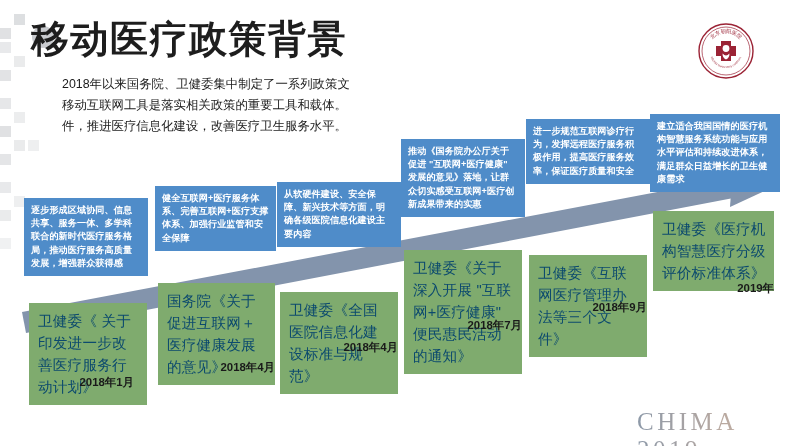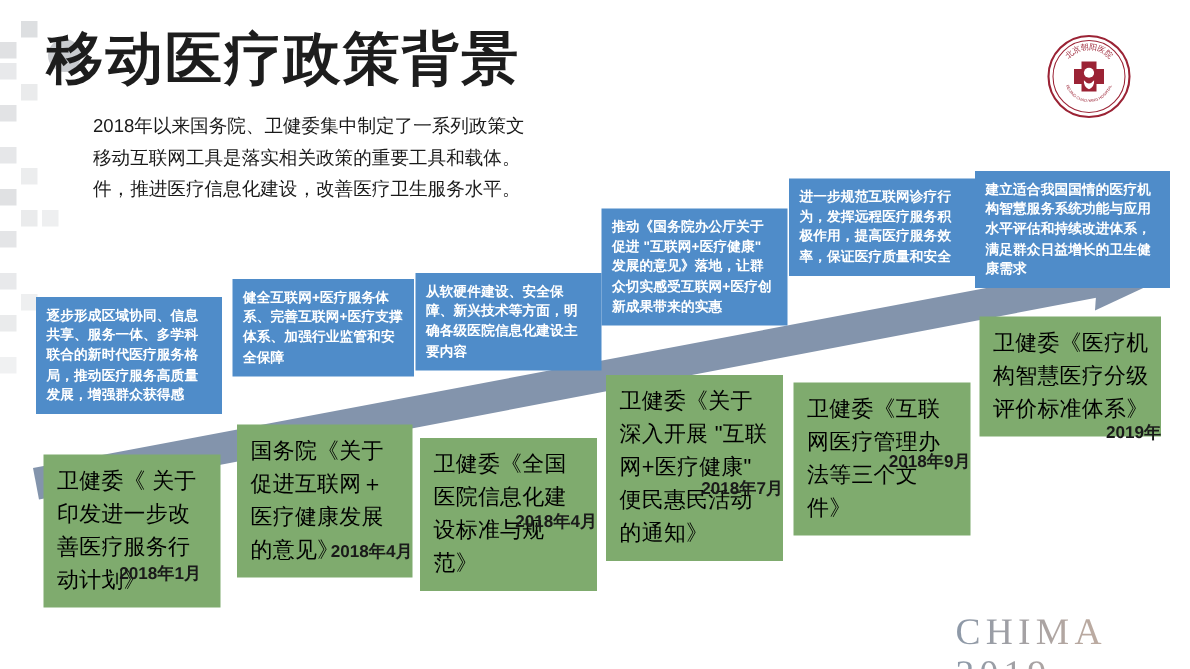--- a/index.html
+++ b/index.html
@@ -40,21 +40,21 @@
     color:#ffffff;
     font-size:9.1px;
     line-height:13.2px;
     padding:6px 7px 6px 7px;
     font-weight:bold;
     letter-spacing:0.1px;
   }
   .policy-box {
     position:absolute;
     background:#7FAB6E;
-    color:#000000;
+    color:#0c4a6e;
     font-size:14.6px;
     line-height:22px;
     padding:7px 8px 7px 9px;
     letter-spacing:0.2px;
   }
   .date-label {
     position:absolute;
     font-size:11.4px;
     font-weight:bold;
     color:#1a1a1a;

